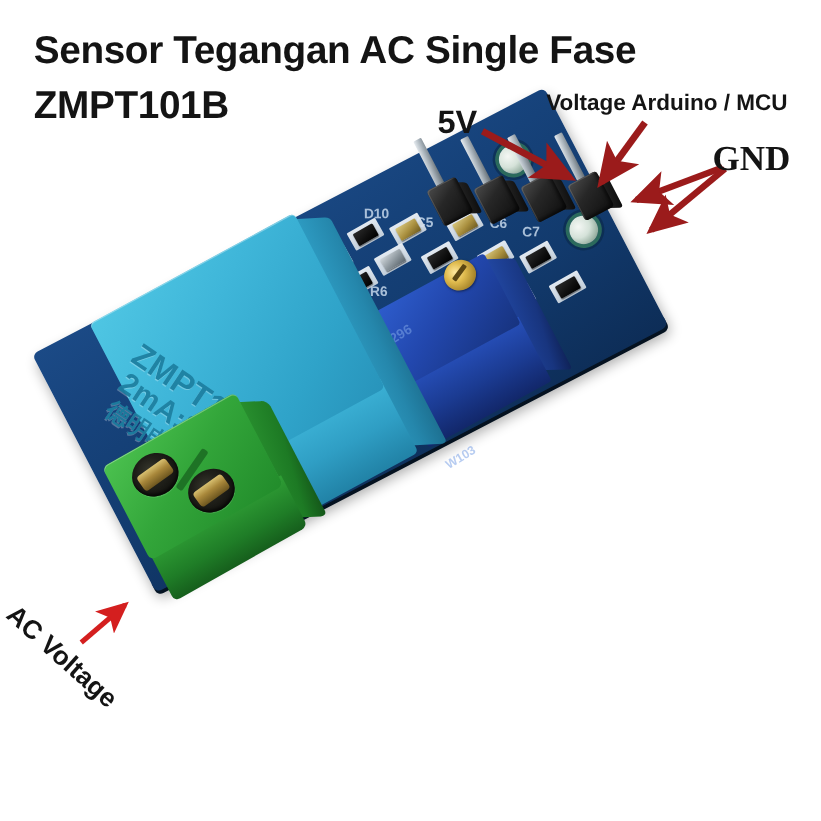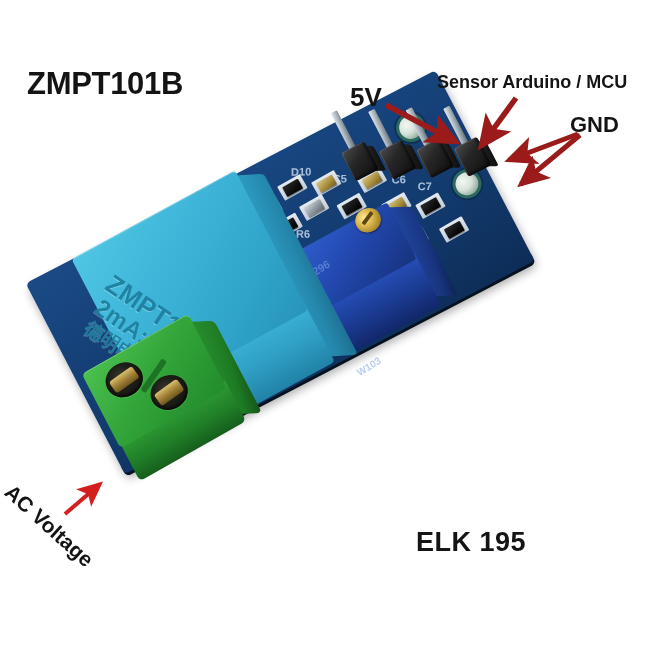--- a/index.html
+++ b/index.html
@@ -10,21 +10,21 @@
     background:#fefefe;
   }
   #stage{position:absolute;inset:0;width:657px;height:657px;overflow:hidden;background:#ffffff;}
 
   
   .txt{position:absolute;color:#141414;font-weight:bold;white-space:nowrap;}
   #title-line1{left:27px;top:22px;font-size:31px;letter-spacing:-0.3px;}
   #title-line2{left:27px;top:66px;font-size:31px;letter-spacing:-0.3px;}
   #label-5v{left:350px;top:82px;font-size:26px;}
   #label-analog{left:437px;top:72px;font-size:18px;}
-  #label-gnd{left:570px;top:112px;font-size:22px;}
+  #label-gnd{left:570px;top:112px;font-size:28px;font-family:Liberation Serif, serif;}
   #label-elk{left:416px;top:527px;font-size:27px;letter-spacing:0.5px;}
   #label-acvolt{left:16px;top:480px;font-size:21px;transform:rotate(42deg);transform-origin:left top;}
 
   
   #arrows{position:absolute;left:0;top:0;width:657px;height:657px;pointer-events:none;}
 
   
   #board-group{
     position:absolute;left:60px;top:142px;width:470px;height:300px;
     transform:rotate(-27.5deg);transform-origin:50% 50%;
@@ -316,22 +316,22 @@
     <line x1="386" y1="105" x2="456" y2="142" stroke="#9B1B1B" stroke-width="5.5" marker-end="url(#ah-dark)"></line>
 
     <line x1="516" y1="98" x2="481" y2="146" stroke="#9B1B1B" stroke-width="5.5" marker-end="url(#ah-dark)"></line>
 
     <line x1="578" y1="134" x2="509" y2="160" stroke="#9B1B1B" stroke-width="5" marker-end="url(#ah-dark)"></line>
     <line x1="580" y1="135" x2="521" y2="184" stroke="#9B1B1B" stroke-width="5" marker-end="url(#ah-dark)"></line>
 
     <line x1="65" y1="514" x2="100" y2="484" stroke="#D41F1F" stroke-width="4" marker-end="url(#ah-red)"></line>
   </svg>
 
+  <div class="txt" id="title-line1">Sensor Tegangan AC Single Fase</div>
   <div class="txt" id="title-line2">ZMPT101B</div>
 
   <div class="txt" id="label-5v">5V</div>
-  <div class="txt" id="label-analog">Sensor Arduino / MCU</div>
+  <div class="txt" id="label-analog">Voltage Arduino / MCU</div>
   <div class="txt" id="label-gnd">GND</div>
   <div class="txt" id="label-acvolt">AC Voltage</div>
 
-  <div class="txt" id="label-elk">ELK 195</div>
 
 </div>
 
 </body></html>

